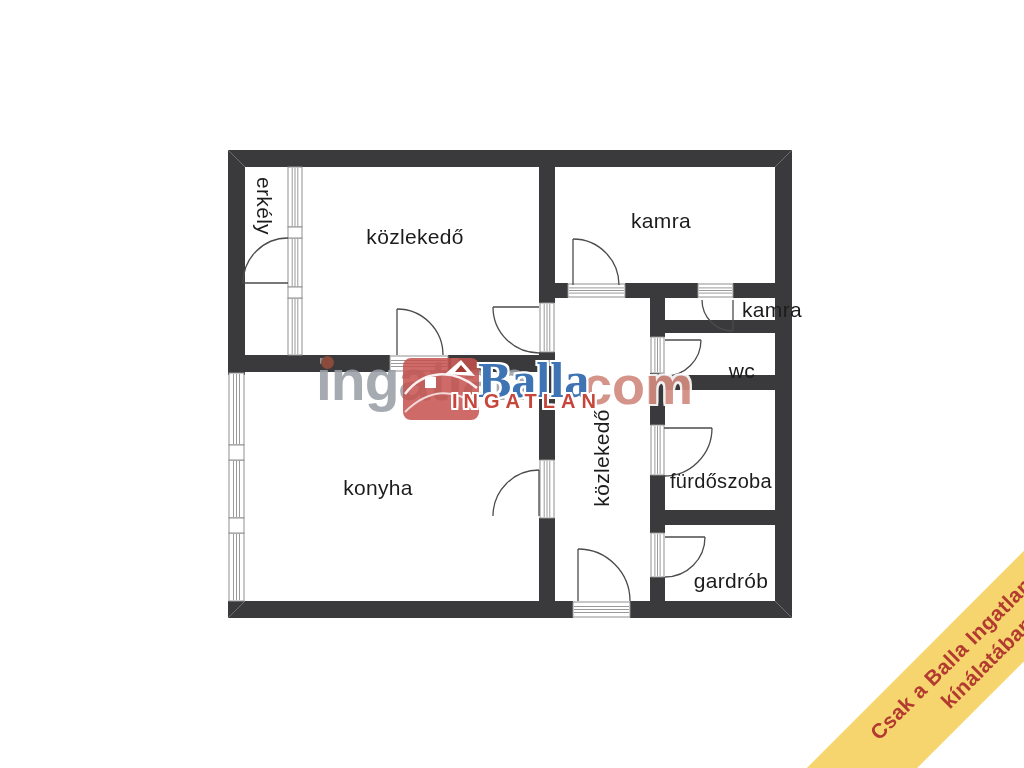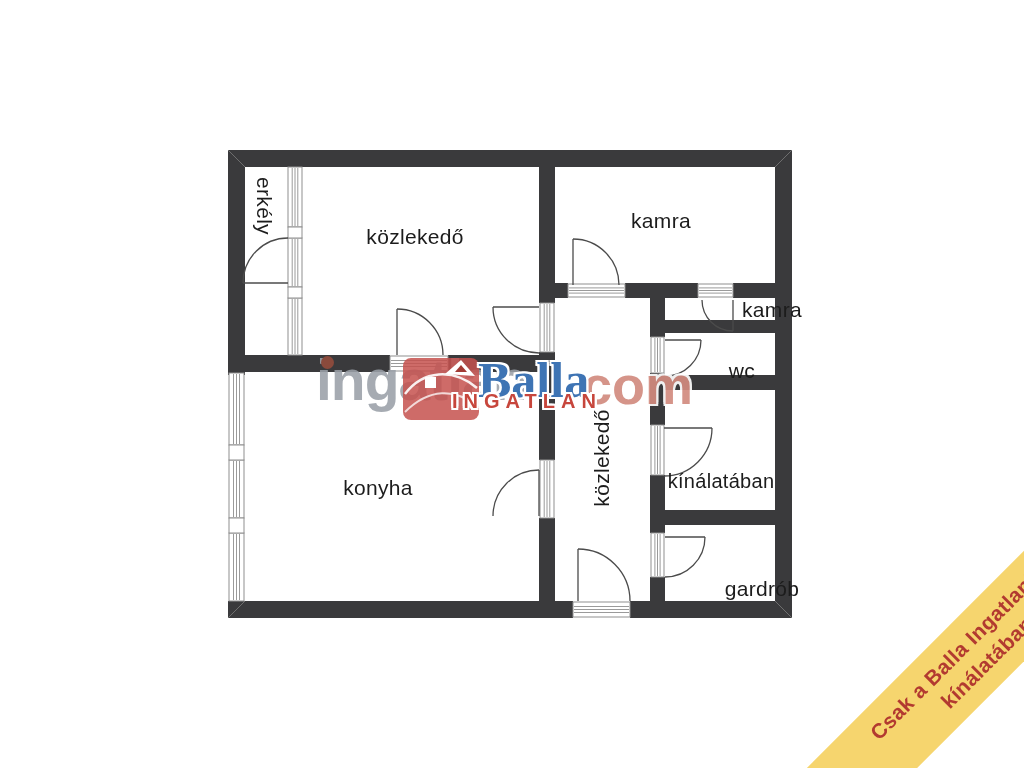--- a/index.html
+++ b/index.html
@@ -169,22 +169,22 @@
       </g>
   </svg>
 
   <div class="room-label rot-cw" style="left:264px;top:206px;">erkély</div>
   <div class="room-label" style="left:415px;top:236px;">közlekedő</div>
   <div class="room-label" style="left:661px;top:220px;">kamra</div>
   <div class="room-label" style="left:740px;top:309px;margin-left:32px;">kamra</div>
   <div class="room-label" style="left:742px;top:370px;">wc</div>
   <div class="room-label rot-ccw" style="left:601px;top:458px;">közlekedő</div>
   <div class="room-label" style="left:378px;top:487px;">konyha</div>
-  <div class="room-label small" style="left:721px;top:481px;">kínálatában</div>
-  <div class="room-label" style="left:762px;top:580px;margin-top:8px;">gardrób</div>
+  <div class="room-label small" style="left:721px;top:481px;">fürdőszoba</div>
+  <div class="room-label" style="left:731px;top:580px;">gardrób</div>
 
   <div class="logo">
     <span class="logo-gray">ingatlan</span>
     <span class="logo-idot"></span>
     <span class="logo-house">
       <svg width="76" height="62" viewBox="0 0 76 62">
         <rect x="0" y="0" width="76" height="62" rx="8" fill="var(--house-red)" opacity="0.85"></rect>
         <path d="M2,36 C20,12 50,10 74,30" stroke="#ffffff" stroke-width="2.5" fill="none" opacity="0.9"></path>
         <path d="M2,54 C26,30 52,30 74,48" stroke="#ffffff" stroke-width="2" fill="none" opacity="0.75"></path>
         <rect x="22" y="19" width="11" height="11" fill="#ffffff"></rect>

